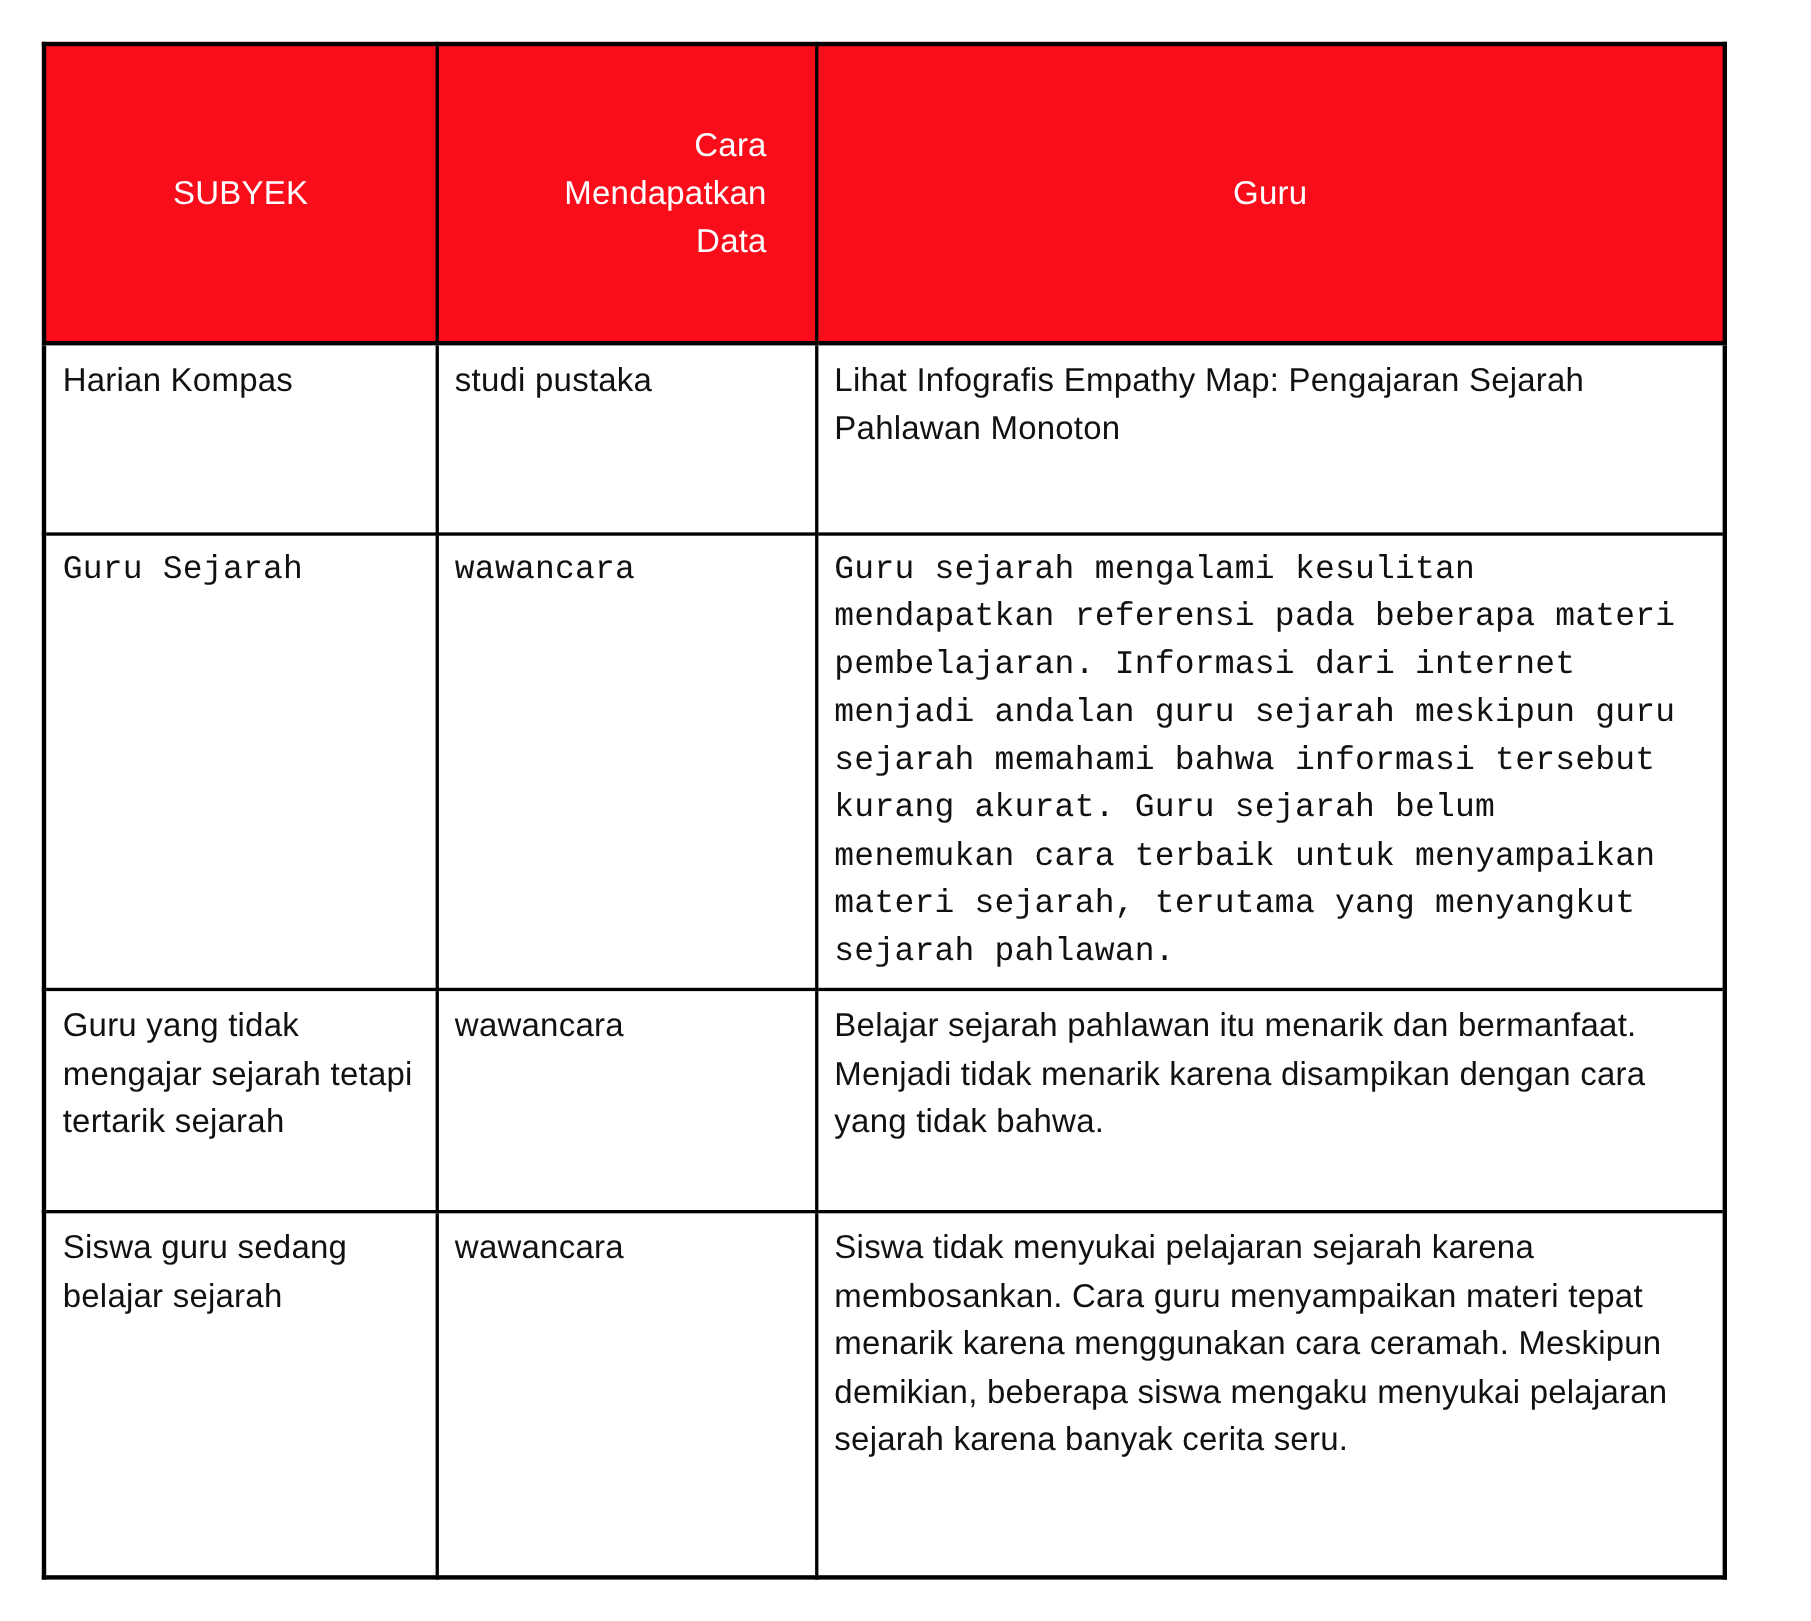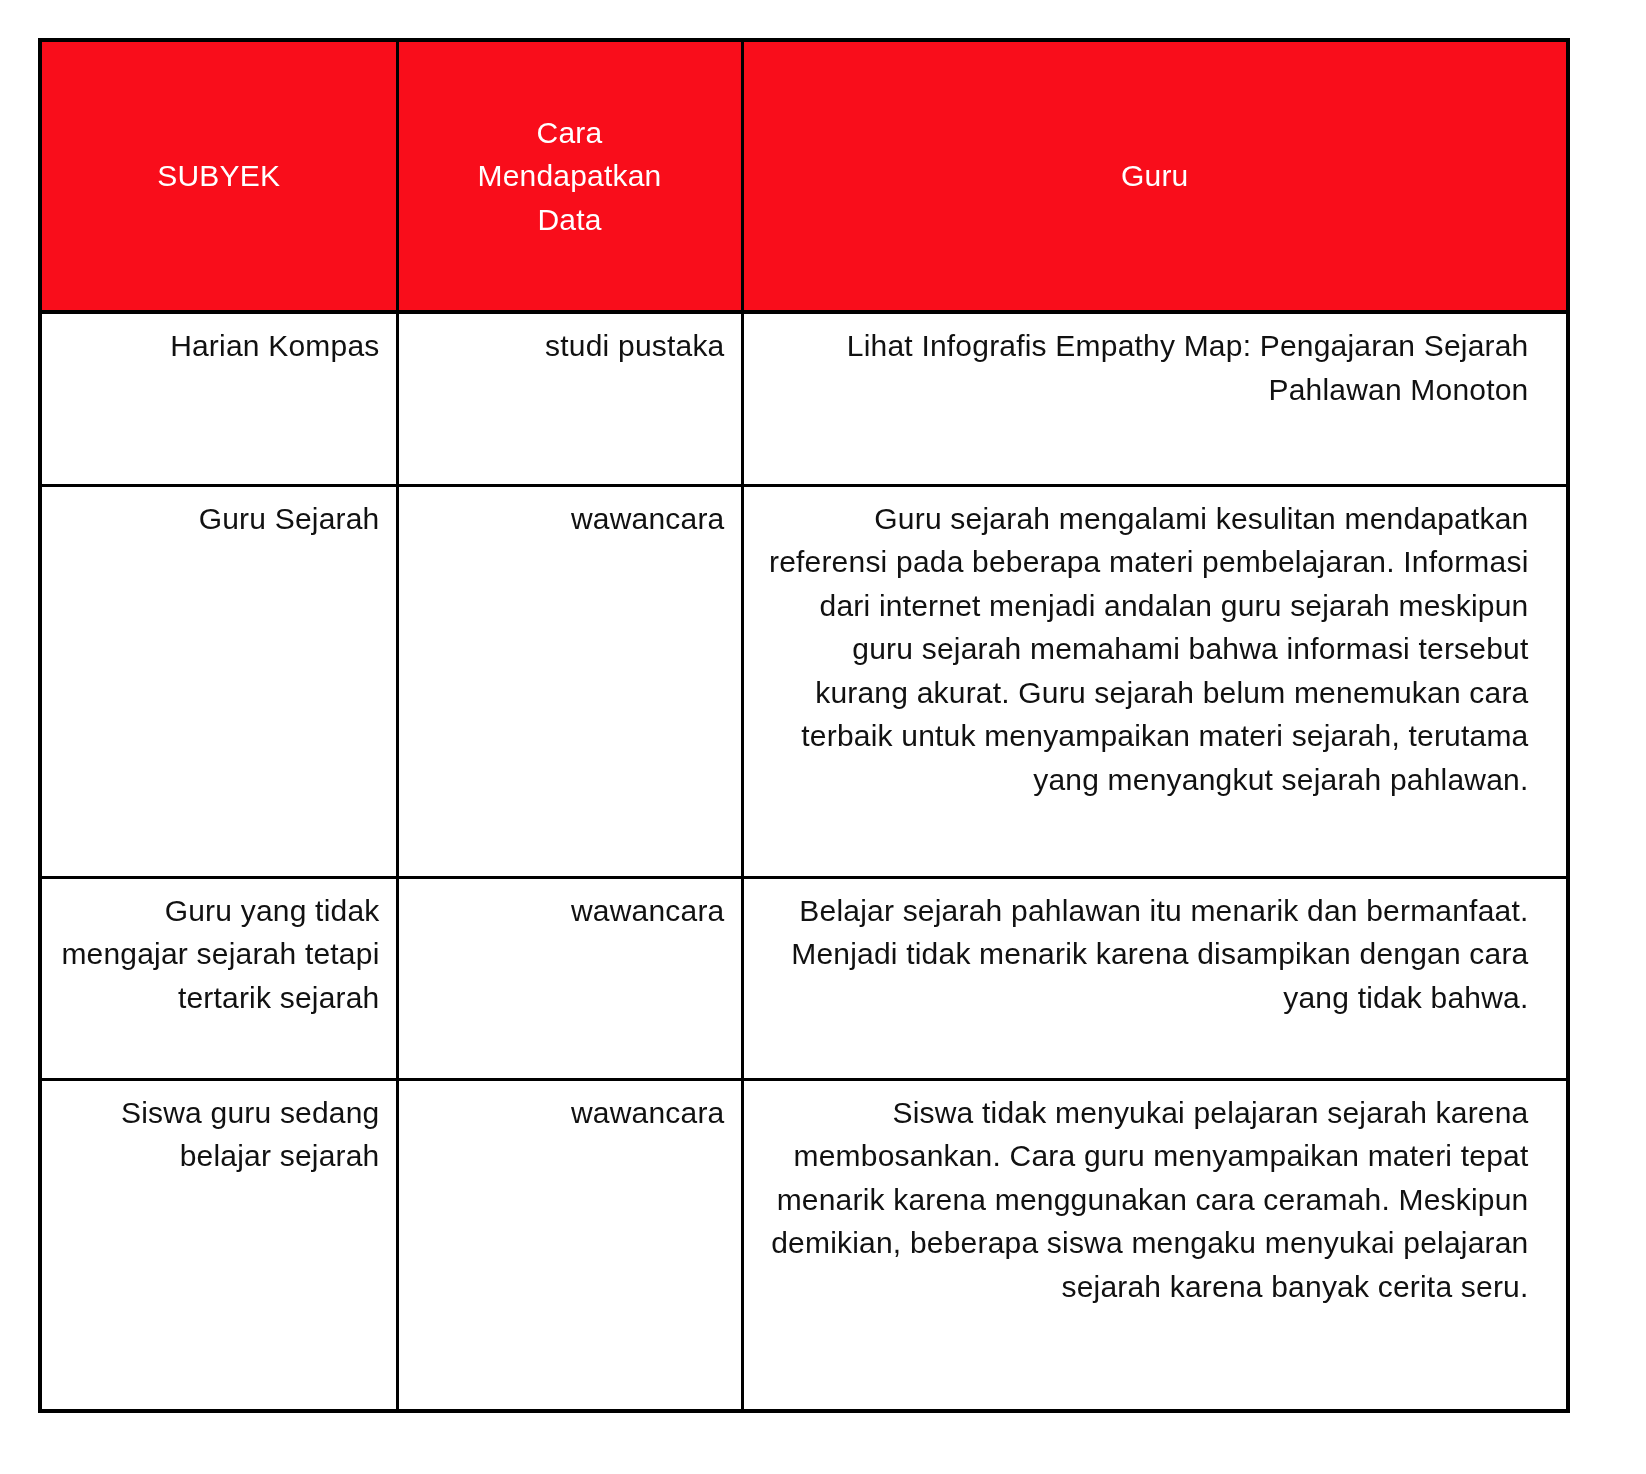--- a/index.html
+++ b/index.html
@@ -42,29 +42,29 @@
     color: #ffffff;
     font-weight: 400;
     text-align: center;
     vertical-align: middle;
     padding: 0 10px;
     border-bottom-width: 4px;
   }
   thead th .hdr-inner {
     margin: 0 auto;
   }
-  thead th.th-cara .hdr-inner { max-width: 255px; }
+  thead th.th-cara .hdr-inner { max-width: 255px; text-align: right; }
   td {
     background: #ffffff;
     vertical-align: top;
-    text-align: right;
+    text-align: left;
     padding: 10px 16px 10px 15px;
   }
   tr.row-1 td { height: 173px; }
-  tr.row-2 td { height: 392px; }
+  tr.row-2 td { height: 392px; font-family: Liberation Mono, monospace; }
   tr.row-3 td { height: 202px; }
   tr.row-4 td { height: 332px; }
   td .cell-text {
     max-width: 770px;
   }
 </style>
 </head>
 <body>
 
 <div class="page">

